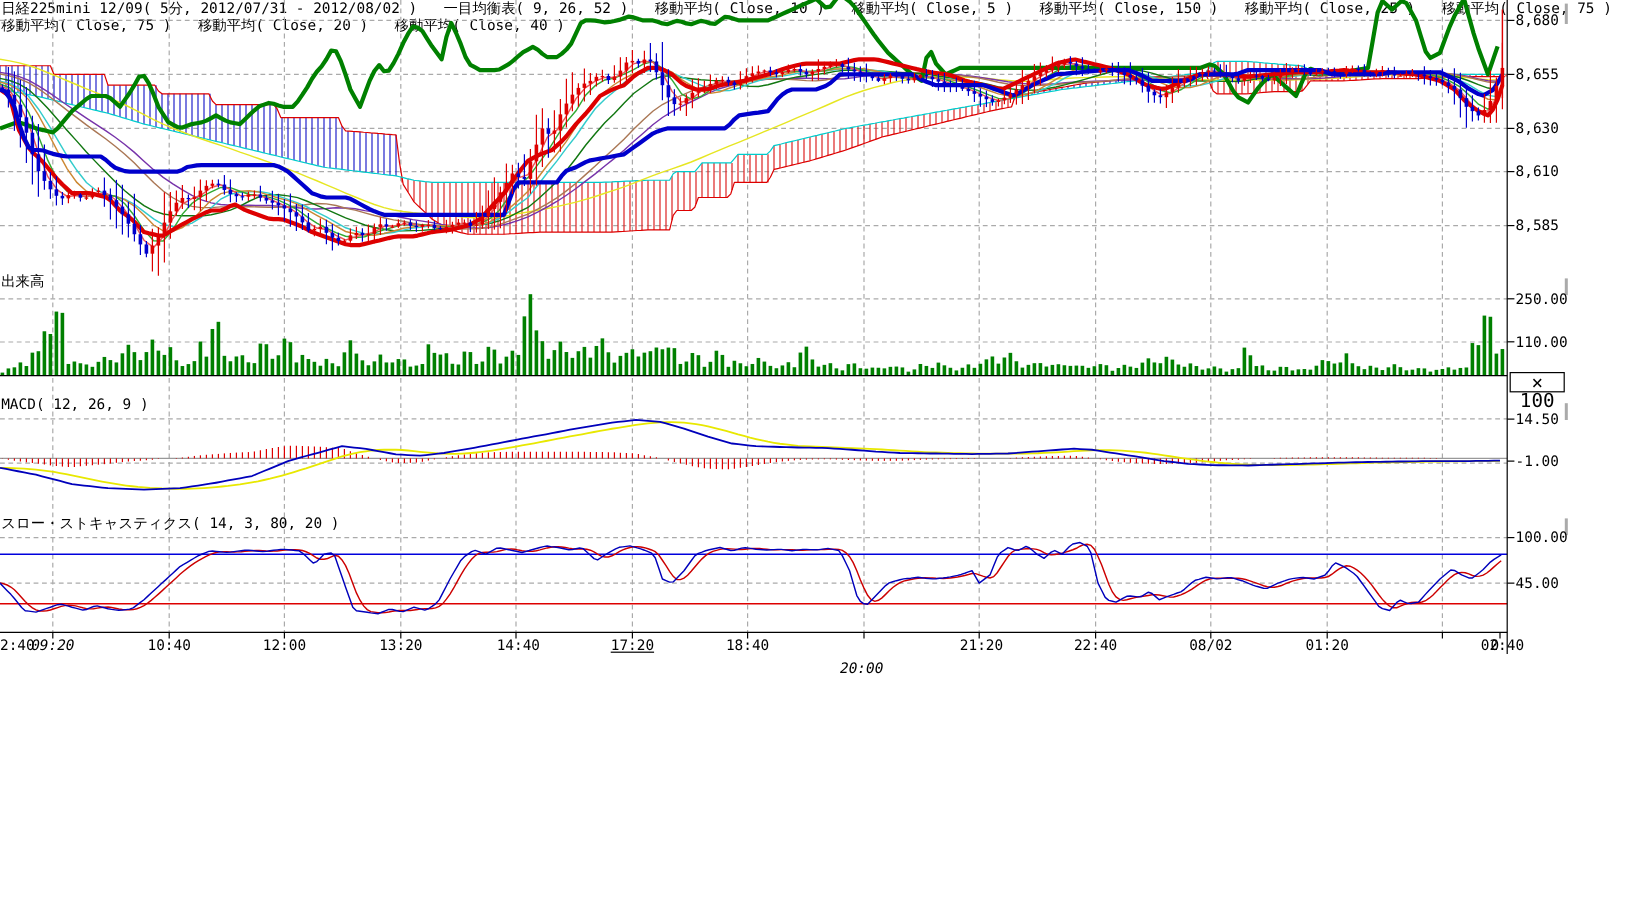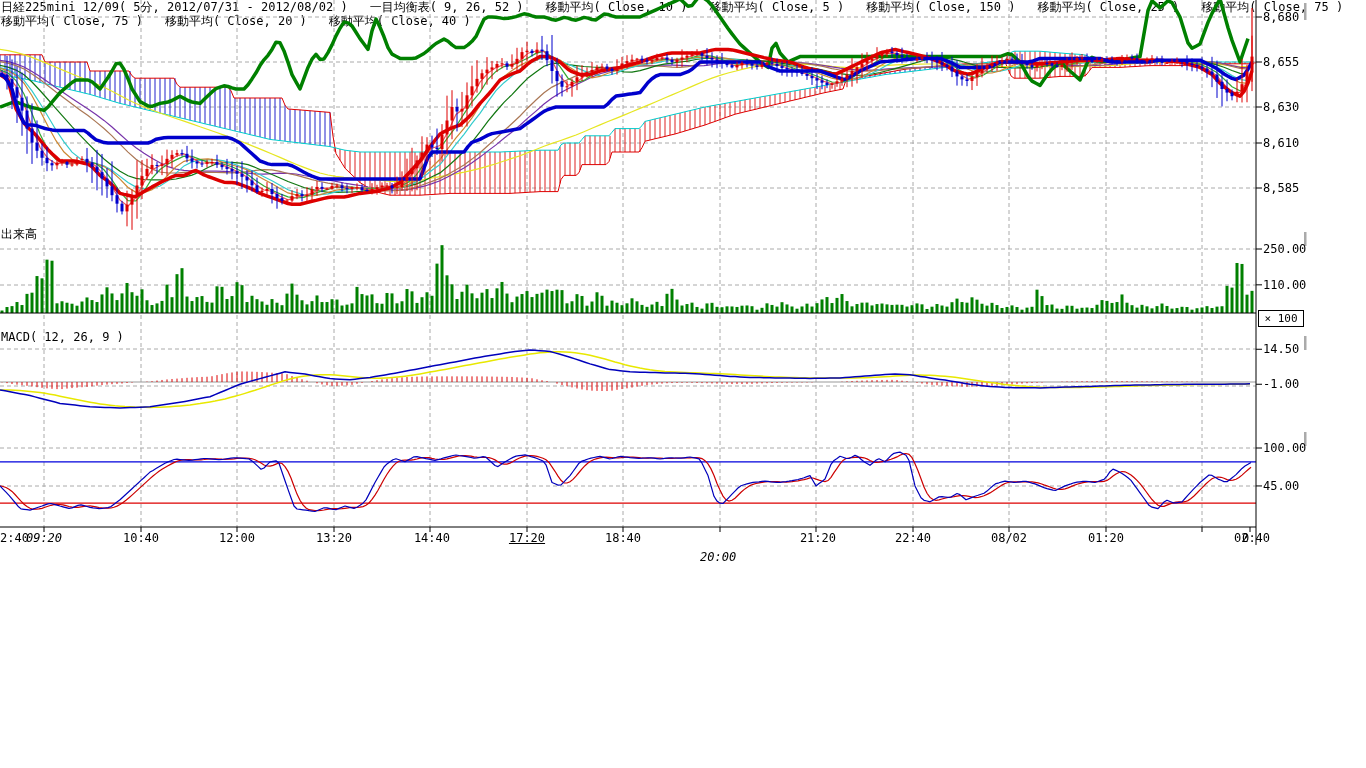--- a/index.html
+++ b/index.html
@@ -4,21 +4,21 @@
 <style>
   html,body{margin:0;padding:0;background:#fff;}
   #screen{position:relative;width:1366px;height:768px;background:#fff;overflow:hidden;
           font-family:"DejaVu Sans Mono",monospace;color:#000;}
   .hdr{position:absolute;left:1px;white-space:nowrap;font-size:12px;line-height:13px;}
   .hdr span{display:inline-block;margin-right:22px;}
   .ptitle{position:absolute;left:1px;font-size:12px;white-space:nowrap;}
   .axlbl{position:absolute;left:1263px;font-size:12px;white-space:nowrap;}
   .tlbl{position:absolute;top:531px;font-size:12px;white-space:nowrap;text-align:center;}
   #mult{position:absolute;left:1258px;top:310px;width:44px;height:15px;border:1px solid #000;
-        font-size:11px;text-align:center;line-height:15px;}
+        font-size:16px;text-align:center;line-height:15px;}
   svg{position:absolute;left:0;top:0;}
 </style>
 </head>
 <body>
 <div id="screen">
 
   <div class="hdr" style="top:1px;" id="hdr1"><span>日経225mini 12/09( 5分, 2012/07/31 - 2012/08/02 )</span><span>一目均衡表( 9, 26, 52 )</span><span>移動平均( Close, 10 )</span><span>移動平均( Close, 5 )</span><span>移動平均( Close, 150 )</span><span>移動平均( Close, 25 )</span><span>移動平均( Close, 75 )</span></div>
   <div class="hdr" style="top:15px;" id="hdr2"><span>移動平均( Close, 75 )</span><span>移動平均( Close, 20 )</span><span>移動平均( Close, 40 )</span></div>
 
   <svg id="chart" width="1366" height="768">
@@ -1347,20 +1347,21 @@
         <line x1="1256" y1="284.84" x2="1262" y2="284.84" stroke="#000000" stroke-width="1"></line>
         <line x1="1256" y1="349.259" x2="1262" y2="349.259" stroke="#000000" stroke-width="1"></line>
         <line x1="1256" y1="384.258" x2="1262" y2="384.258" stroke="#000000" stroke-width="1"></line>
         <line x1="1256" y1="448" x2="1262" y2="448" stroke="#000000" stroke-width="1"></line>
         <line x1="1256" y1="485.95" x2="1262" y2="485.95" stroke="#000000" stroke-width="1"></line>
       </g>
     </svg>
 
   <div class="ptitle" style="top:226px;">出来高</div>
   <div class="ptitle" style="top:330px;">MACD( 12, 26, 9 )</div>
+  <div class="ptitle" style="top:428px;">スロー・ストキャスティクス( 14, 3, 80, 20 )</div>
 
   <div id="mult">× 100</div>
 
   <div id="labels">
       <div class="axlbl" style="top: 10px;">8,680</div>
       <div class="axlbl" style="top: 55px;">8,655</div>
       <div class="axlbl" style="top: 100px;">8,630</div>
       <div class="axlbl" style="top: 136px;">8,610</div>
       <div class="axlbl" style="top: 181px;">8,585</div>
       <div class="axlbl" style="top: 242px;">250.00</div>

